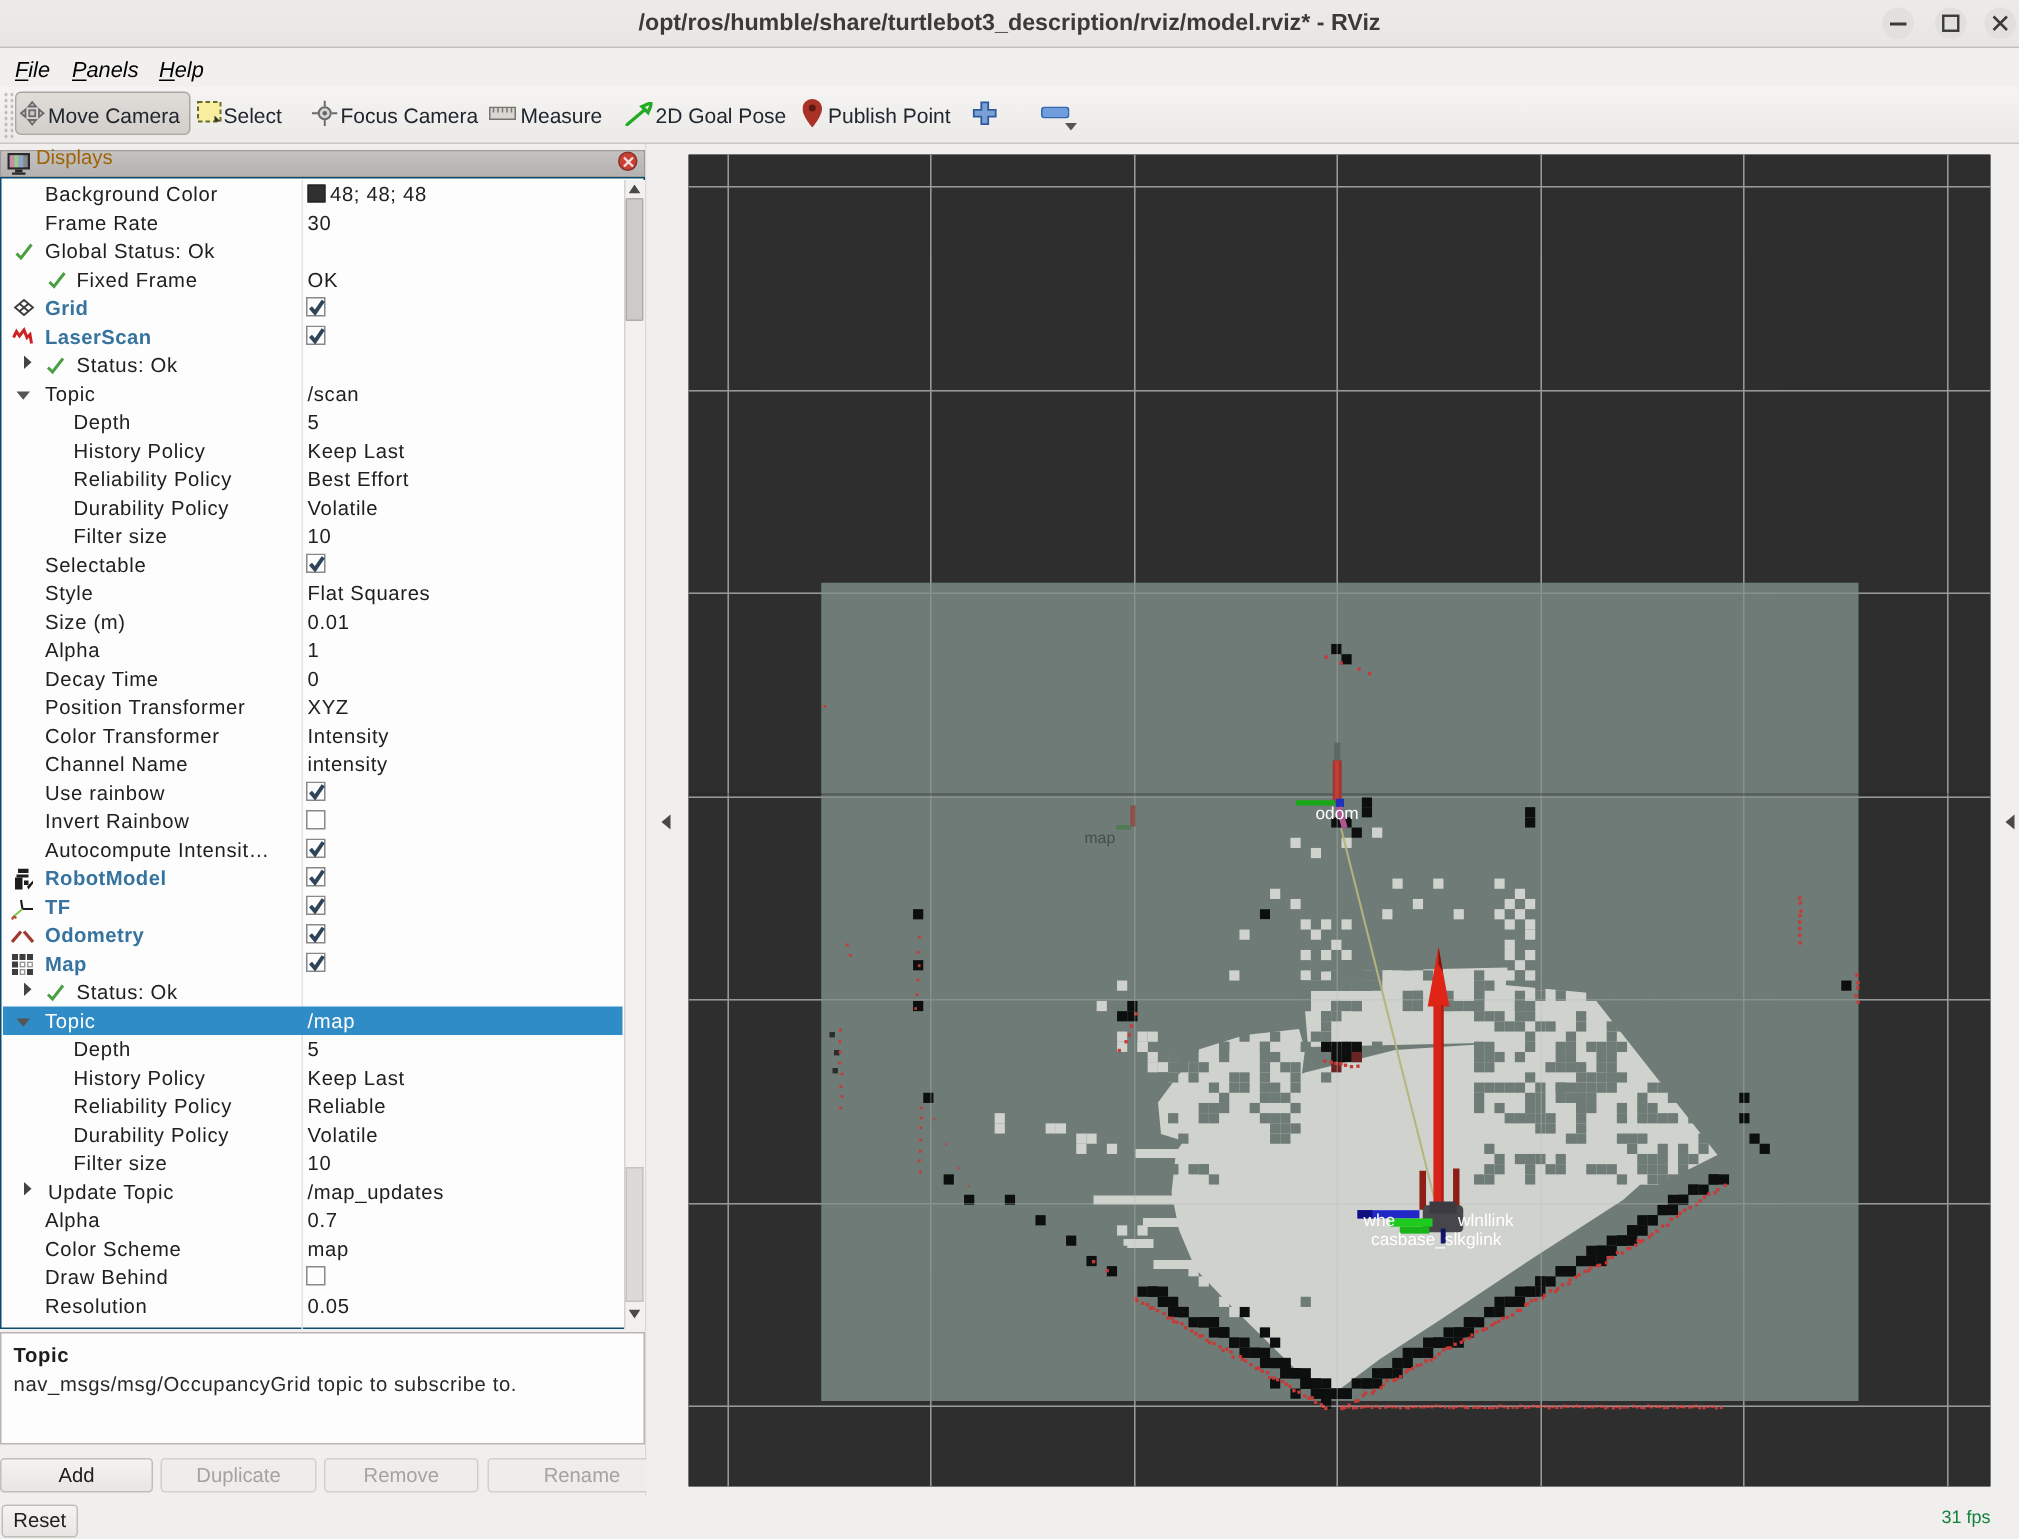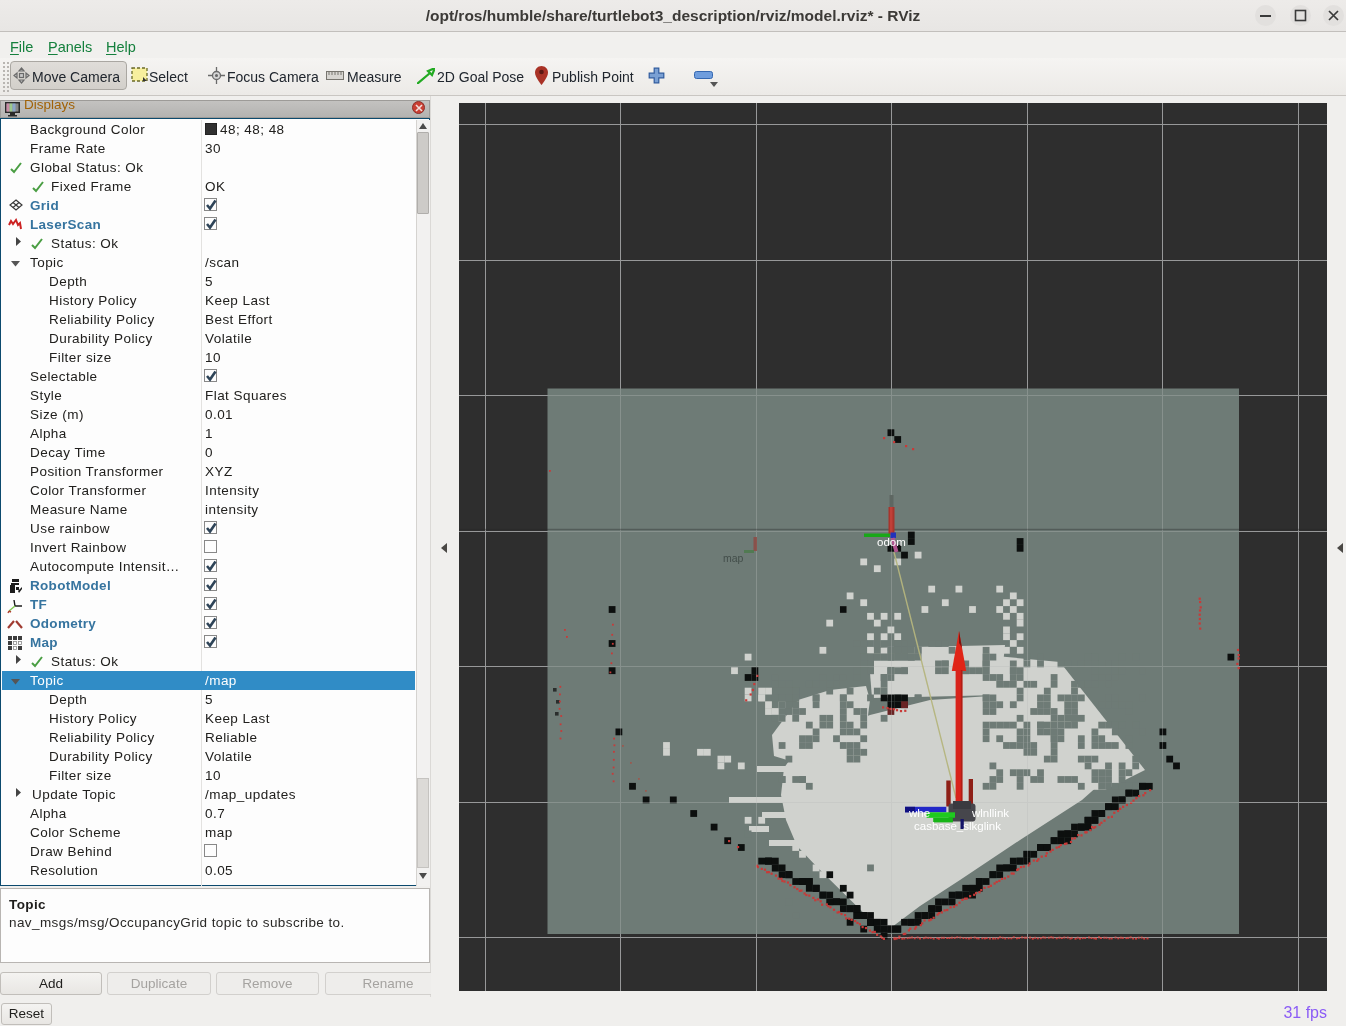--- a/index.html
+++ b/index.html
@@ -1,20 +1,20 @@
 <!DOCTYPE html>
 <html><head><meta charset="utf-8"><style>
 * { margin:0; padding:0; box-sizing:border-box; }
 html,body { width:1346px; height:1026px; overflow:hidden; font-family:"Liberation Sans",sans-serif; background:#f0efed; }
 .abs { position:absolute; }
 #titlebar { position:absolute; left:0; top:0; width:1346px; height:32px; background:linear-gradient(#edebe9,#e8e6e4); border-bottom:1px solid #c2bfbc; }
 #title { position:absolute; width:100%; text-align:center; top:6.5px; font-size:15.5px; font-weight:bold; color:#3c3a37; }
 .winbtn { position:absolute; top:5px; width:21px; height:21px; border-radius:11px; background:#e2e0de; }
 #menubar { position:absolute; left:0; top:32px; width:1346px; height:26px; background:#f1f0ee; }
-.menu { position:absolute; top:6.5px; font-size:14.5px; color:#15803d; }
+.menu { position:absolute; top:6.5px; font-size:14.5px; color:#000000;font-style:italic; }
 .menu u { text-decoration-thickness:1px; text-underline-offset:2px; }
 #toolbar { position:absolute; left:0; top:58px; width:1346px; height:38px; background:linear-gradient(#f5f4f2,#eceae7); border-bottom:1px solid #c9c6c2; }
 #tbhandle { position:absolute; left:2px; top:3px; width:7px; height:31px; background-image:radial-gradient(circle,#b9b6b2 1px,transparent 1.1px); background-size:4px 4px; }
 .tbtxt { position:absolute; top:11px; font-size:14px; color:#20262e; }
 #movecam { position:absolute; left:10px; top:3px; width:117px; height:29px; background:linear-gradient(#e0ddd9,#d2cfca); border:1px solid #aaa7a2; border-radius:4px; }
 .tbicon { position:absolute; top:9px; }
 #lpanel { position:absolute; left:0; top:96px; width:431px; height:930px; background:#f0efed; border-right:1px solid #dbd9d6; }
 #dhead { position:absolute; left:0; top:4px; width:430px; height:18px; background:linear-gradient(#c3c2c0,#b4b3b1); border:1px solid #9d9b98; }
 #dheadtxt { position:absolute; left:24px; top:1px; font-size:13.5px; color:#a16207; }
 #dclose { position:absolute; left:412px; top:5px; width:13px; height:13px; border-radius:7px; background:#c94034; border:1px solid #8d2f2a; }
@@ -31,21 +31,21 @@
 #sbar { position:absolute; left:415px; top:1px; width:14px; height:766px; background:#f2f1f0; border-left:1px solid #d5d3d0; }
 #sthumb { position:absolute; left:416px; top:13px; width:12px; height:82px; background:#cdcbc8; border:1px solid #b0aeab; border-radius:1px; }
 #sblock { position:absolute; left:416px; top:659px; width:12px; height:90px; background:#dcdad7; border:1px solid #c5c3c0; }
 #descbox { position:absolute; left:0; top:792px; width:430px; height:75px; background:#fdfdfd; border:1px solid #b8b5b2; padding:6px 8px; }
 #descbox b { font-size:13.5px; letter-spacing:0.4px; color:#1e1d1b; }
 #descbox div { font-size:13.5px; letter-spacing:0.42px; color:#2a2927; margin-top:2px; }
 .btn { position:absolute; top:876px; height:23px; background:linear-gradient(#f4f3f1,#e8e6e3); border:1px solid #c1beba; border-radius:3px; font-size:13.5px; text-align:center; padding-top:3px; }
 .btn.dis { color:#a5a3a0; border-color:#d2d0cd; background:#eeedeb; }
 #statusbar { position:absolute; left:0; top:997px; width:1346px; height:29px; background:#f0efed; }
 #resetbtn { position:absolute; left:1px; top:6px; width:51px; height:22px; background:linear-gradient(#f4f3f1,#e8e6e3); border:1px solid #c1beba; border-radius:3px; font-size:13.5px; text-align:center; padding-top:2px; color:#21201e; }
-#fps { position:absolute; right:19px; top:7px; font-size:16px; color:#8b5cf6; }
+#fps { position:absolute; right:19px; top:7px; font-size:12px; color:#15803d; }
 #gutterL { position:absolute; left:431px; top:96px; width:28px; height:901px; background:#f0efed; }
 #gutterR { position:absolute; left:1327px; top:96px; width:19px; height:901px; background:#f0efed; }
 .collapser { position:absolute; width:0; height:0; border-top:5px solid transparent; border-bottom:5px solid transparent; border-right:6px solid #4a4845; }
 #view { position:absolute; left:459px; top:103px; width:868px; height:888px; background:#2e2e2e; }
 </style></head>
 <body>
 <div id="titlebar">
  <div id="title">/opt/ros/humble/share/turtlebot3_description/rviz/model.rviz* - RViz</div>
  <div class="winbtn" style="left:1255px"></div>
  <div class="winbtn" style="left:1290px"></div>
@@ -239,21 +239,21 @@
       </div>
 <div class="trow" style="top:343px;">
         <span class="pname" style="left:28px;">Position Transformer</span>
         <span class="pval" style="">XYZ</span>
       </div>
 <div class="trow" style="top:362px;">
         <span class="pname" style="left:28px;">Color Transformer</span>
         <span class="pval" style="">Intensity</span>
       </div>
 <div class="trow" style="top:381px;">
-        <span class="pname" style="left:28px;">Measure Name</span>
+        <span class="pname" style="left:28px;">Channel Name</span>
         <span class="pval" style="">intensity</span>
       </div>
 <div class="trow" style="top:400px;">
         <span class="pname" style="left:28px;">Use rainbow</span>
         <svg class="cb" width="14" height="14" viewBox="0 0 14 14">
           <rect x="0.5" y="0.5" width="12" height="12" fill="#fdfdfd" stroke="#888"></rect>
           <path d="M3 7 L6 10.5 L11.5 2.5" stroke="#2e4458" stroke-width="2.6" fill="none"></path>
         </svg>
       </div>
 <div class="trow" style="top:419px;padding-left:44px;">

